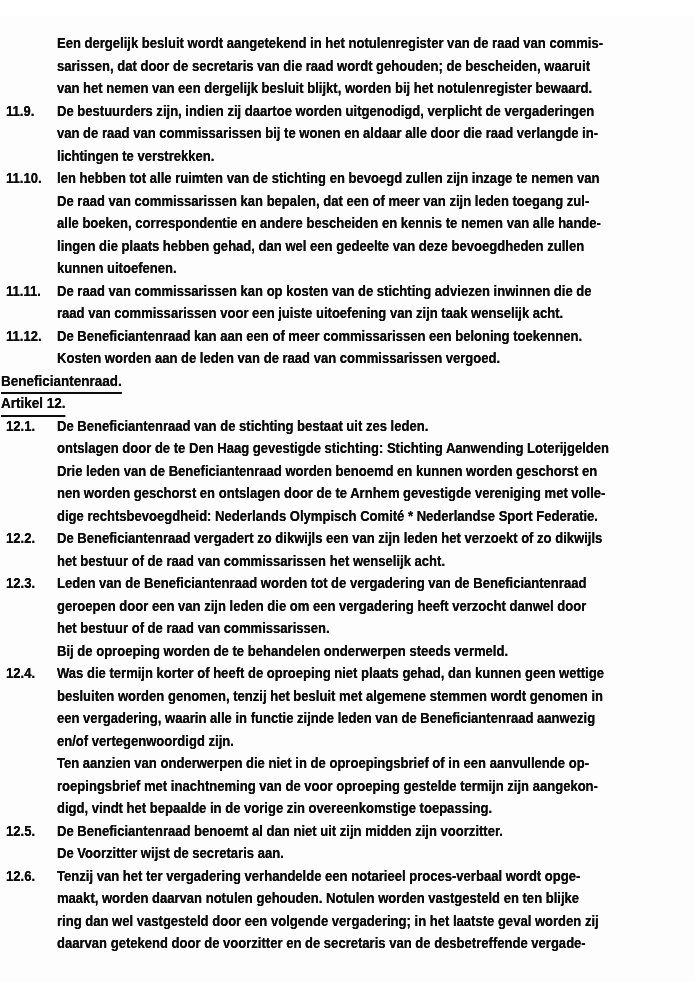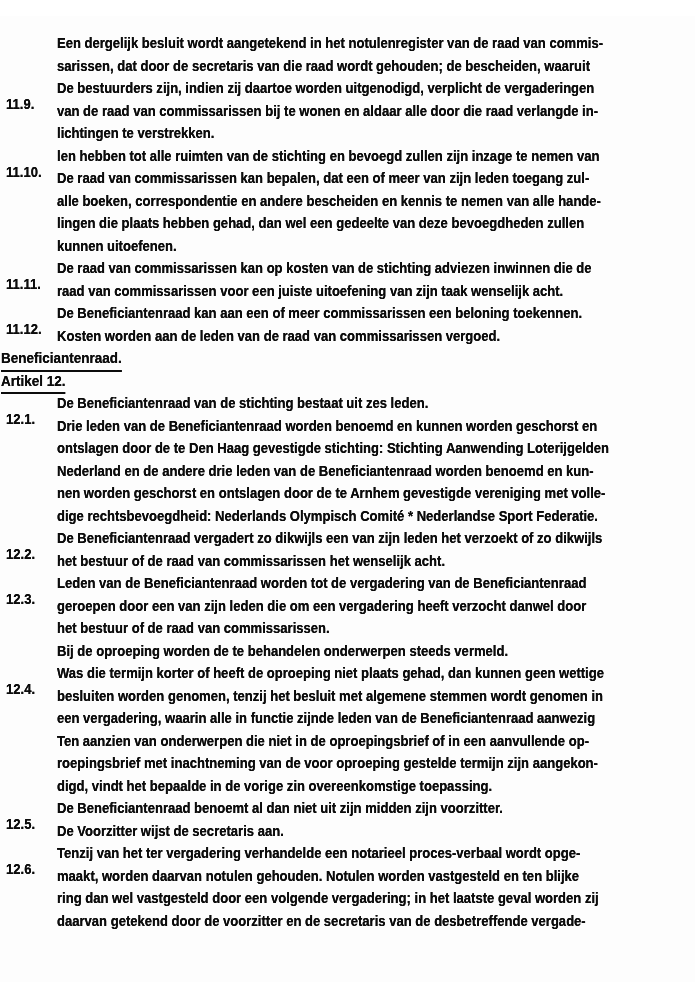--- a/index.html
+++ b/index.html
@@ -21,21 +21,21 @@
     box-sizing: border-box;
     text-shadow: 0 0 0.5px currentColor; 
     margin-top: 16px;
   }
   .clause {
     position: relative;
   }
   .num {
     position: absolute;
     left: 6px;
-    top: 16px;
+    top: 0;
     height: 22.5px;
     line-height: 22.5px;
     white-space: nowrap;
   }
   .lines {
     margin-left: 57px;
   }
   .line {
     height: 22.5px;
     line-height: 22.5px;
@@ -63,20 +63,21 @@
 </style>
 </head>
 <body>
 
 <div class="page">
   <div id="doc">
       <div class="clause">
         <div class="lines">
           <div class="line"><span class="txt">Een dergelijk besluit wordt aangetekend in het notulenregister van de raad van commis-</span></div>
           <div class="line"><span class="txt">sarissen, dat door de secretaris van die raad wordt gehouden; de bescheiden, waaruit</span></div>
+          <div class="line"><span class="txt">van het nemen van een dergelijk besluit blijkt, worden bij het notulenregister bewaard.</span></div>
         </div>
       </div>
       <div class="clause">
         <span class="num"><span class="txt">11.9.</span></span>
         <div class="lines">
           <div class="line"><span class="txt">De bestuurders zijn, indien zij daartoe worden uitgenodigd, verplicht de vergaderingen</span></div>
           <div class="line"><span class="txt">van de raad van commissarissen bij te wonen en aldaar alle door die raad verlangde in-</span></div>
           <div class="line"><span class="txt">lichtingen te verstrekken.</span></div>
         </div>
       </div>
@@ -103,23 +104,22 @@
           <div class="line"><span class="txt">De Beneficiantenraad kan aan een of meer commissarissen een beloning toekennen.</span></div>
           <div class="line"><span class="txt">Kosten worden aan de leden van de raad van commissarissen vergoed.</span></div>
         </div>
       </div>
       <div class="heading-row"><span class="heading">Beneficiantenraad.</span></div>
       <div class="heading-row"><span class="heading">Artikel 12.</span></div>
       <div class="clause">
         <span class="num"><span class="txt">12.1.</span></span>
         <div class="lines">
           <div class="line"><span class="txt">De Beneficiantenraad van de stichting bestaat uit zes leden.</span></div>
+          <div class="line"><span class="txt">ontslagen door de te Den Haag gevestigde stichting: Stichting Aanwending Loterijgelden</span></div>
           <div class="line"><span class="txt">Drie leden van de Beneficiantenraad worden benoemd en kunnen worden geschorst en</span></div>
-          <div class="line"><span class="txt">ontslagen door de te Den Haag gevestigde stichting: Stichting Aanwending Loterijgelden</span></div>
-          <div class="line"><span class="txt">Nederland en de andere drie leden van de Beneficiantenraad worden benoemd en kun-</span></div>
           <div class="line"><span class="txt">nen worden geschorst en ontslagen door de te Arnhem gevestigde vereniging met volle-</span></div>
           <div class="line"><span class="txt">dige rechtsbevoegdheid: Nederlands Olympisch Comité * Nederlandse Sport Federatie.</span></div>
         </div>
       </div>
       <div class="clause">
         <span class="num"><span class="txt">12.2.</span></span>
         <div class="lines">
           <div class="line"><span class="txt">De Beneficiantenraad vergadert zo dikwijls een van zijn leden het verzoekt of zo dikwijls</span></div>
           <div class="line"><span class="txt">het bestuur of de raad van commissarissen het wenselijk acht.</span></div>
         </div>
@@ -132,20 +132,21 @@
           <div class="line"><span class="txt">het bestuur of de raad van commissarissen.</span></div>
           <div class="line"><span class="txt">Bij de oproeping worden de te behandelen onderwerpen steeds vermeld.</span></div>
         </div>
       </div>
       <div class="clause">
         <span class="num"><span class="txt">12.4.</span></span>
         <div class="lines">
           <div class="line"><span class="txt">Was die termijn korter of heeft de oproeping niet plaats gehad, dan kunnen geen wettige</span></div>
           <div class="line"><span class="txt">besluiten worden genomen, tenzij het besluit met algemene stemmen wordt genomen in</span></div>
           <div class="line"><span class="txt">een vergadering, waarin alle in functie zijnde leden van de Beneficiantenraad aanwezig</span></div>
+          <div class="line"><span class="txt">en/of vertegenwoordigd zijn.</span></div>
           <div class="line"><span class="txt">Ten aanzien van onderwerpen die niet in de oproepingsbrief of in een aanvullende op-</span></div>
           <div class="line"><span class="txt">roepingsbrief met inachtneming van de voor oproeping gestelde termijn zijn aangekon-</span></div>
           <div class="line"><span class="txt">digd, vindt het bepaalde in de vorige zin overeenkomstige toepassing.</span></div>
         </div>
       </div>
       <div class="clause">
         <span class="num"><span class="txt">12.5.</span></span>
         <div class="lines">
           <div class="line"><span class="txt">De Beneficiantenraad benoemt al dan niet uit zijn midden zijn voorzitter.</span></div>
           <div class="line"><span class="txt">De Voorzitter wijst de secretaris aan.</span></div>

